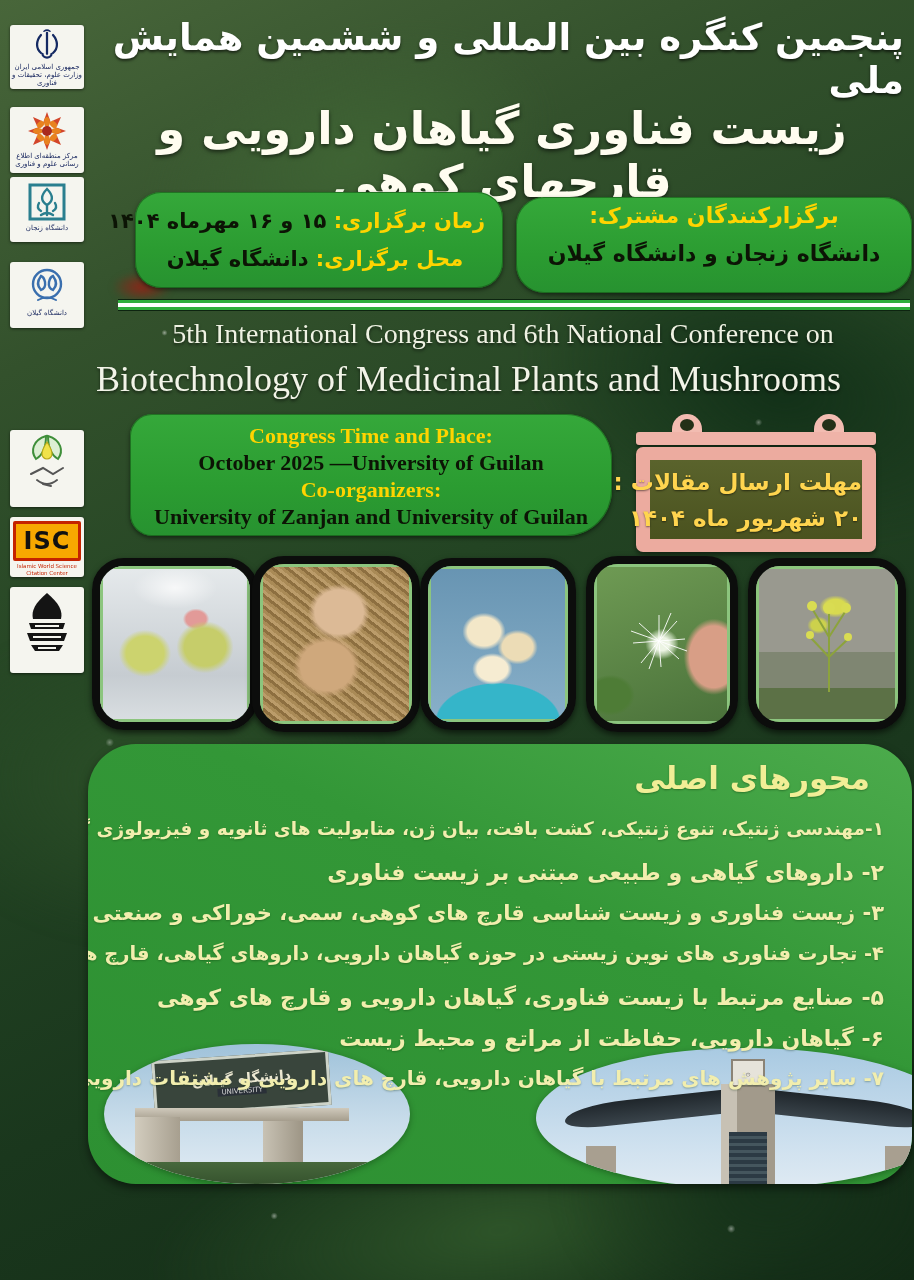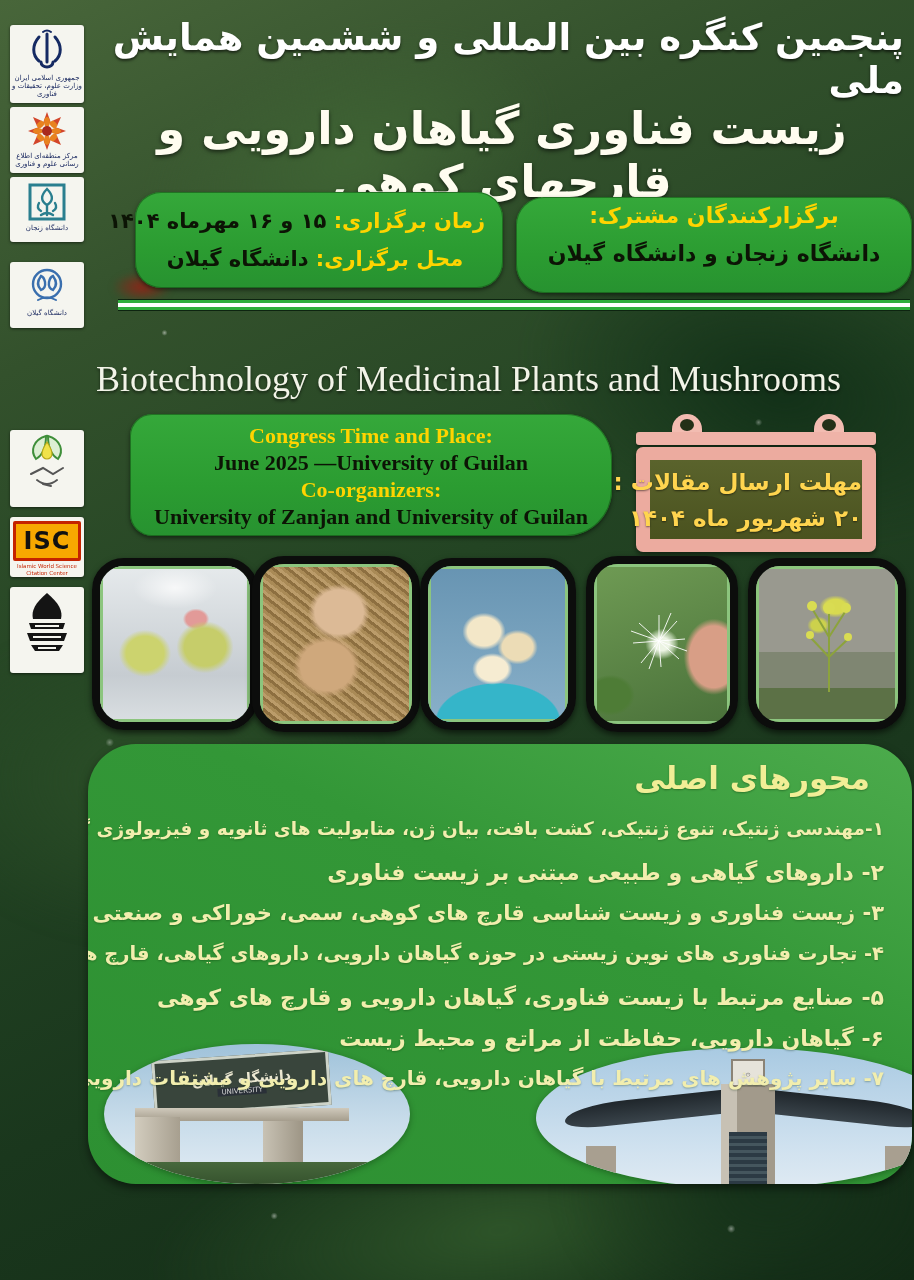--- a/index.html
+++ b/index.html
@@ -149,21 +149,21 @@
 <div class="poster">
 
   <div class="leaf leaf1"></div>
   <div class="leaf leaf2"></div>
   <div class="leaf leaf3"></div>
   <div class="leaf leaf4"></div>
   <div class="leaf leaf5"></div>
   <div class="speckles"></div>
   <div class="abs bg-red"></div>
 
-  <div class="tile" style="top:25px;height:78px;">
+  <div class="tile" style="top:25px;height:64px;">
     <svg width="44" height="44" viewBox="0 0 44 44">
       <g stroke="#152a63" stroke-width="3" fill="none" stroke-linecap="round">
         <path d="M14 8 C7 16 7 26 14 32"></path>
         <path d="M30 8 C37 16 37 26 30 32"></path>
         <path d="M22 5 L22 33"></path>
         <path d="M16 33 a6 5 0 0 0 12 0"></path>
         <path d="M18 3 q4 -3 8 0" stroke-width="2"></path>
       </g>
     </svg>
     <div class="tile-cap">جمهوری اسلامی ایران
@@ -278,25 +278,26 @@
     </div>
   </div>
 
   <div class="abs greenbox box-right">
     <div class="row lbl">برگزارکنندگان مشترک:</div>
     <div class="row val">دانشگاه زنجان و دانشگاه گیلان</div>
   </div>
 
   <div class="abs divider"></div>
 
+  <div class="abs en1">5th International Congress and 6th National Conference on</div>
   <div class="abs en2">Biotechnology of Medicinal Plants and Mushrooms</div>
 
   <div class="abs greenbox box-congress">
     <div class="row lbl">Congress Time and Place:</div>
-    <div class="row val">June 2025 —University of Guilan</div>
+    <div class="row val">October 2025 —University of Guilan</div>
     <div class="row lbl">Co-organizers:</div>
     <div class="row val">University of Zanjan and University of Guilan</div>
   </div>
 
   <div class="abs calendar">
     <div class="cal-ring" style="left:36px;">
         <div class="cal-hole"></div>
       </div>
     <div class="cal-ring" style="left:178px;">
         <div class="cal-hole"></div>

